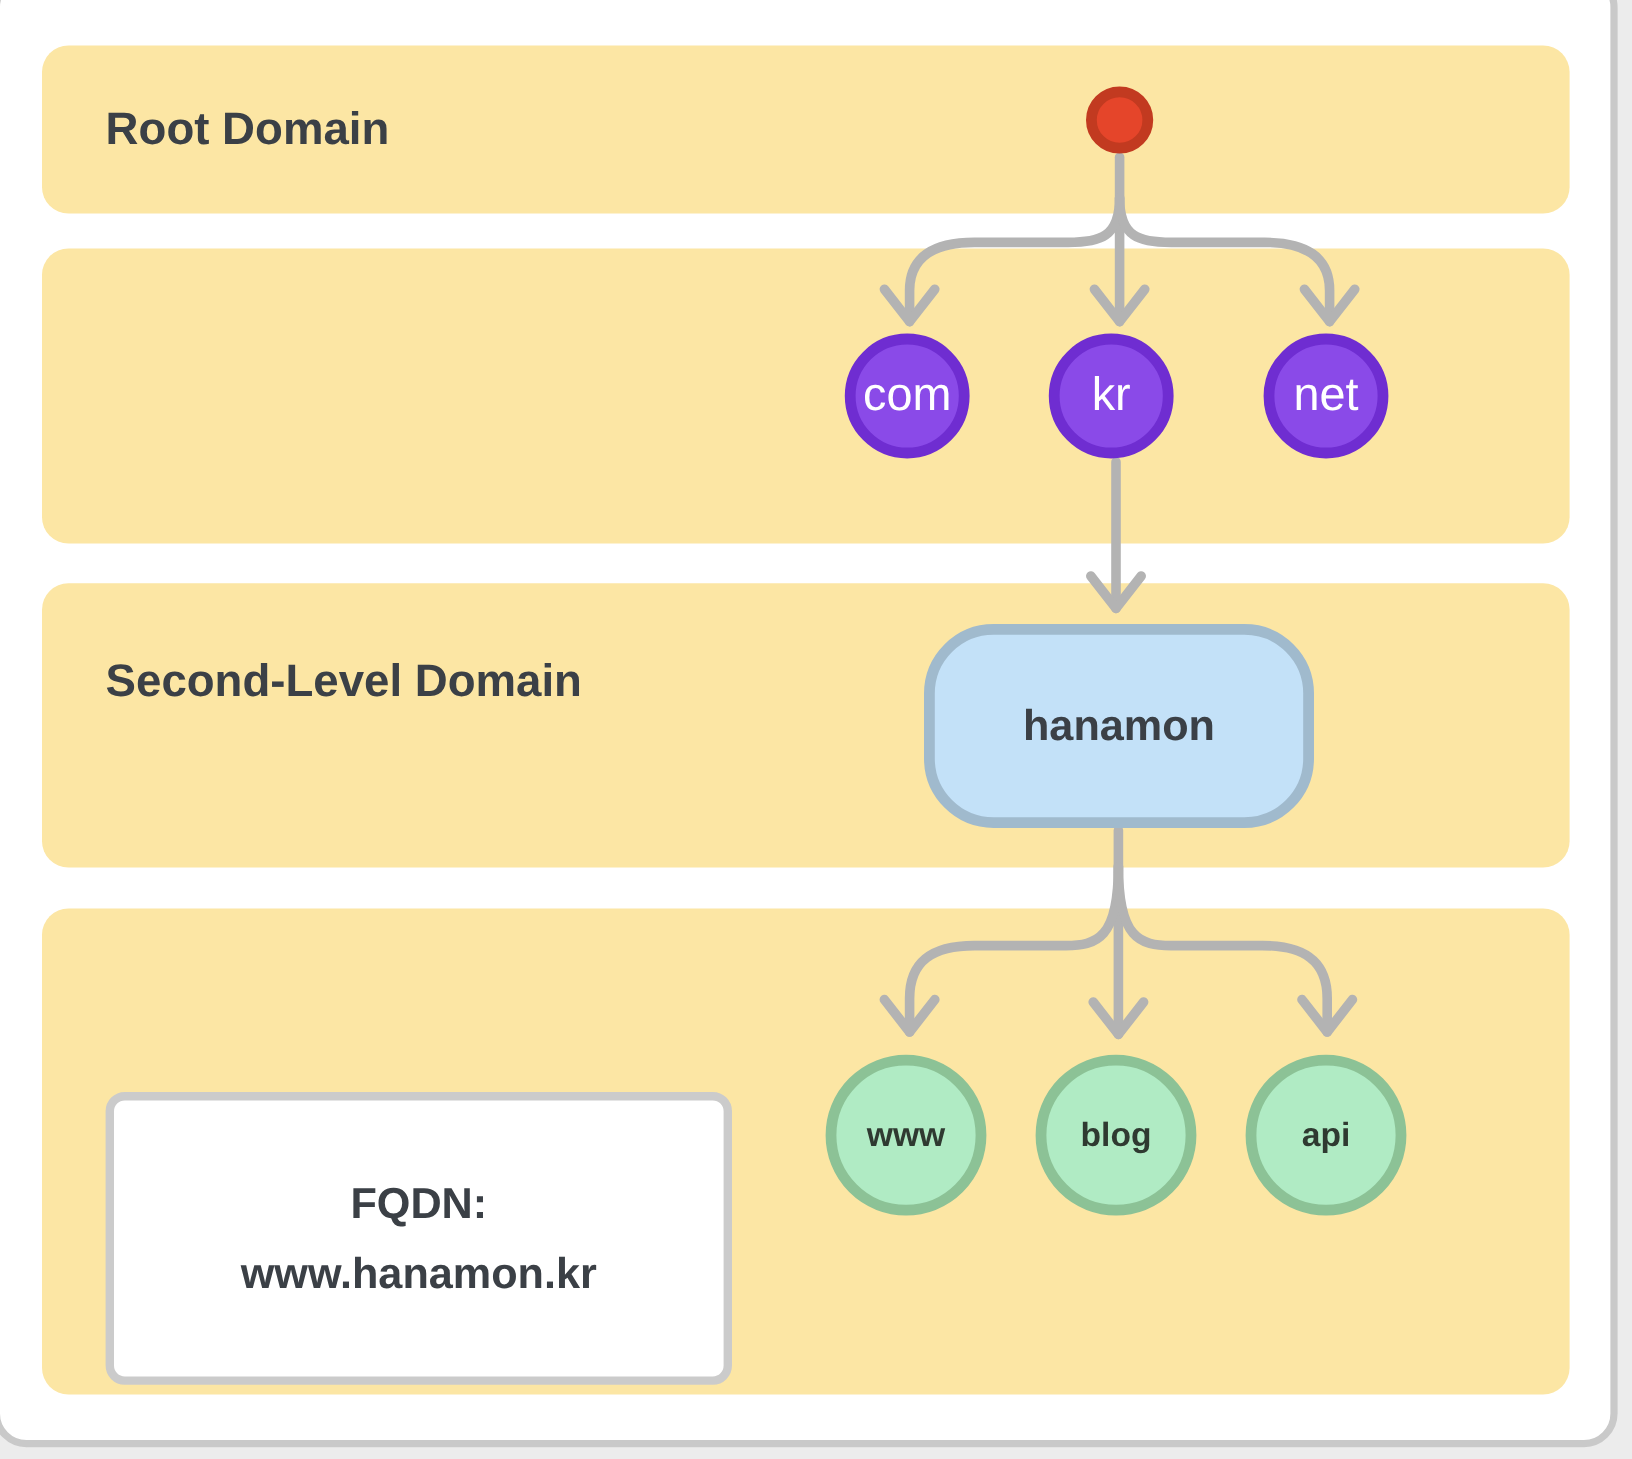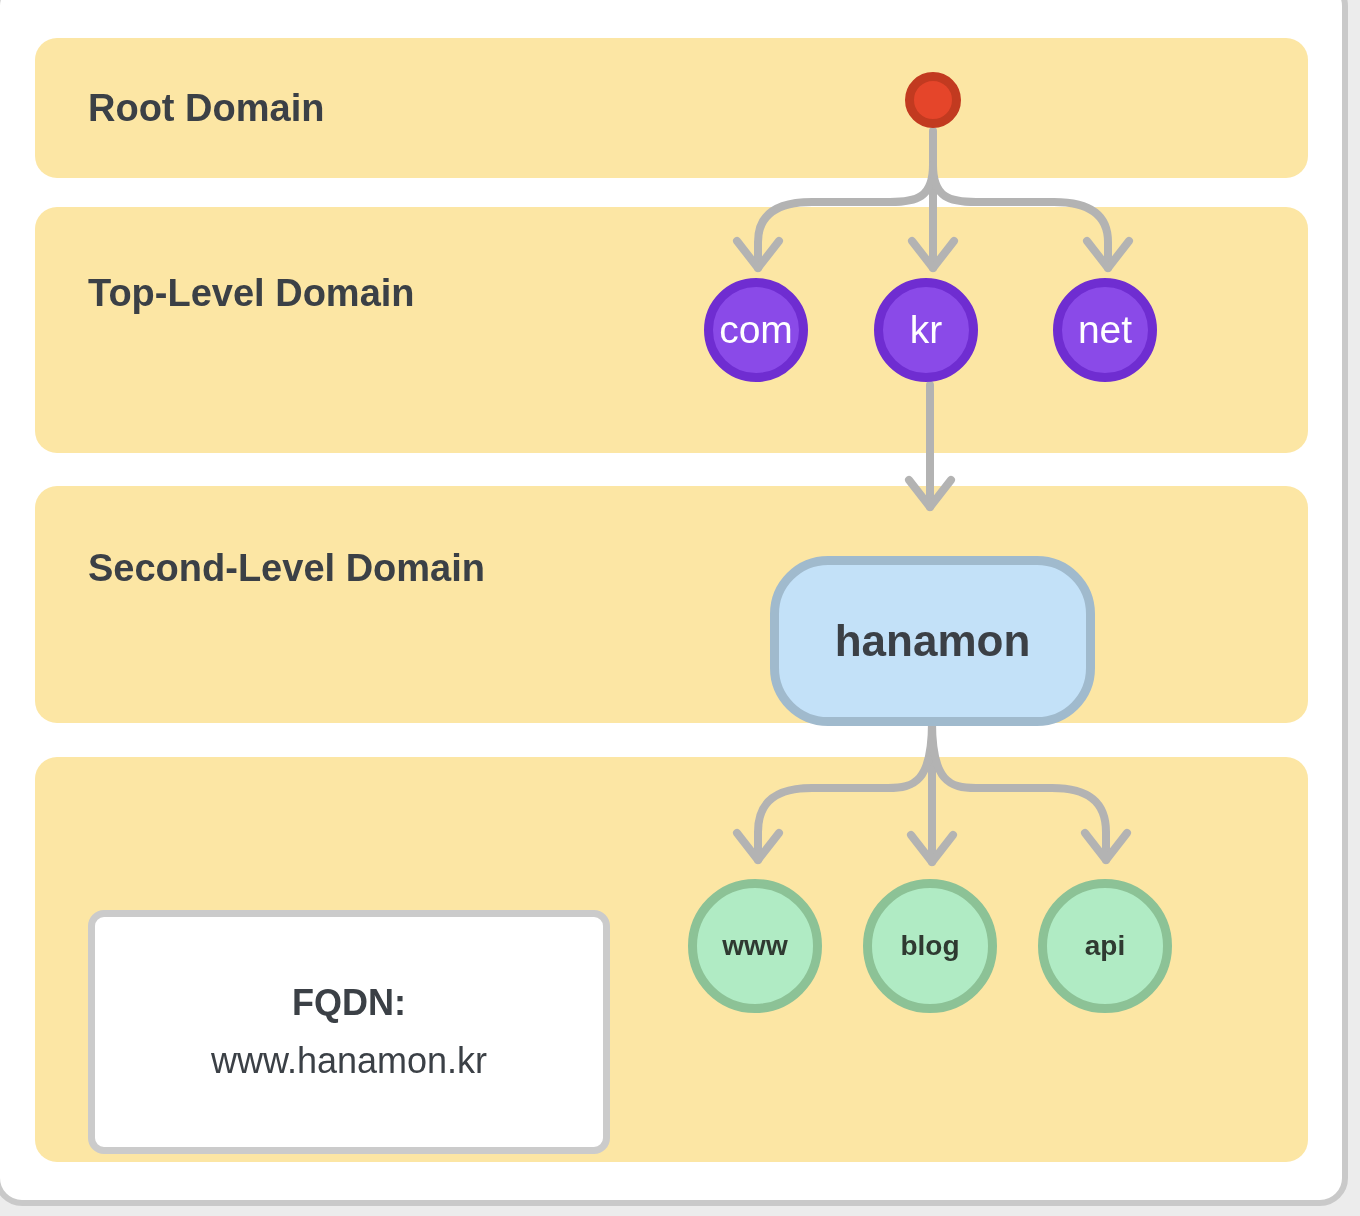--- a/index.html
+++ b/index.html
@@ -55,54 +55,53 @@
   .tld-circle{
     width:104px; height:104px; top:278px; border-radius:50%;
     background:var(--tld_fill); border:9px solid var(--tld_border);
     color:var(--tld_text); font-size:39px; font-weight:500;
   }
   .tld-com{left:704px;} .tld-kr{left:874px;} .tld-net{left:1053px;}
 
   .sld-box{
     left:770px; top:520px; width:325px; height:170px; border-radius:58px;
     background:var(--sld_fill); border:9px solid var(--sld_border);
-    color:var(--heading_text); font-size:44px; font-weight:bold;margin-top:36px;
+    color:var(--heading_text); font-size:36px; font-weight:bold;
   }
 
   .sub-circle{
     width:134px; height:134px; top:879px; border-radius:50%;
     background:var(--sub_fill); border:9px solid var(--sub_border);
     color:var(--sub_text); font-size:28px; font-weight:bold;
   }
   .sub-www{left:688px;} .sub-blog{left:863px;} .sub-api{left:1038px;}
 
   .fqdn-box{
     position:absolute; left:88px; top:910px; width:522px; height:244px;
     background:var(--fqdn_bg); border:7px solid var(--fqdn_border);
     border-radius:16px; z-index:4;
     display:flex; flex-direction:column; align-items:center; justify-content:center;
     gap:16px; color:var(--heading_text); font-size:36px;
   }
   .fqdn-title{font-weight:bold;}
-  .fqdn-value{font-weight:normal;}
+  .fqdn-value{font-weight:bold;}
 </style>
 </head>
 <body>
 
 <div class="stage">
 
   <div class="card"></div>
 
   <div class="band band-root"></div>
   <div class="band band-tld"></div>
   <div class="band band-sld"></div>
   <div class="band band-sub"></div>
 
   <div class="level-label label-root">Root Domain</div>
-  <div class="level-label label-tld">Top-Level Domain</div>
   <div class="level-label label-sld">Second-Level Domain</div>
 
   <svg class="arrows" viewBox="0 0 1360 1216" xmlns="http://www.w3.org/2000/svg">
 
     <path d="M 933 131 L 933 268"></path>
     <path d="M 912 241 L 933 268 L 954 241"></path>
     <path d="M 933 165 C 933 198 916 202 890 202 L 812 202 C 778 202 758 214 758 242 L 758 268"></path>
     <path d="M 737 241 L 758 268 L 779 241"></path>
     <path d="M 933 165 C 933 198 950 202 976 202 L 1054 202 C 1088 202 1108 214 1108 242 L 1108 268"></path>
     <path d="M 1087 241 L 1108 268 L 1129 241"></path>

